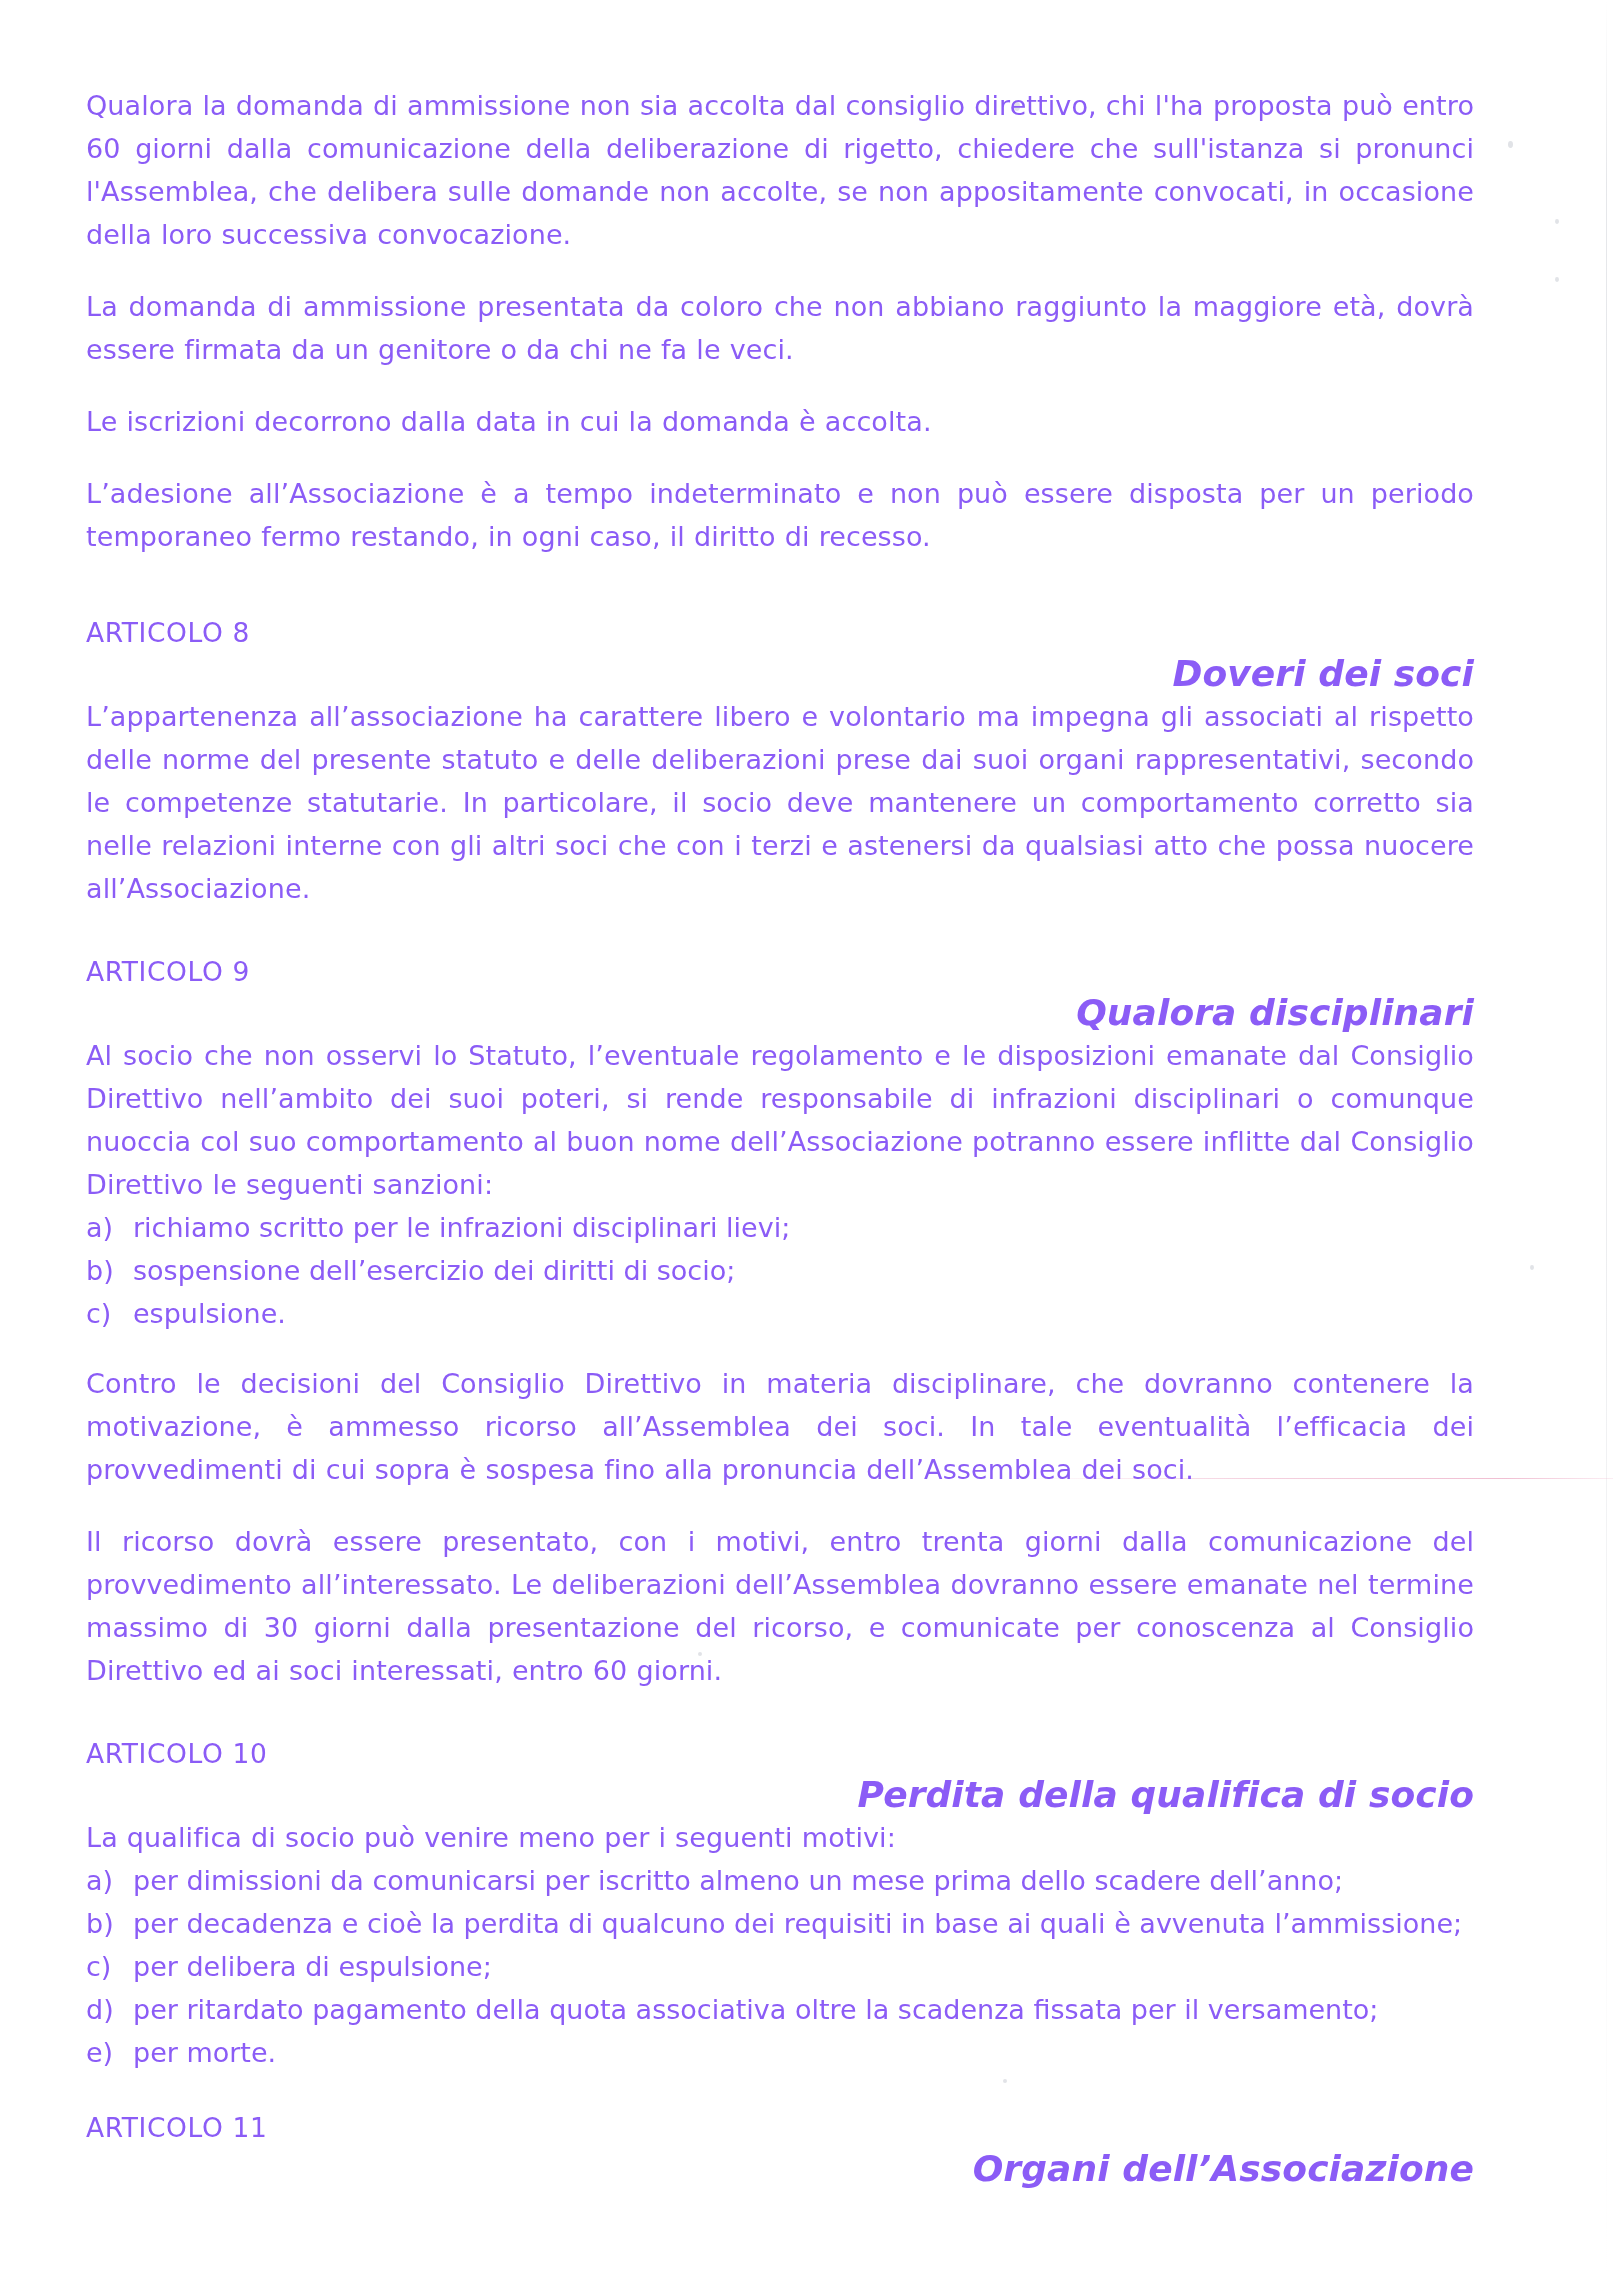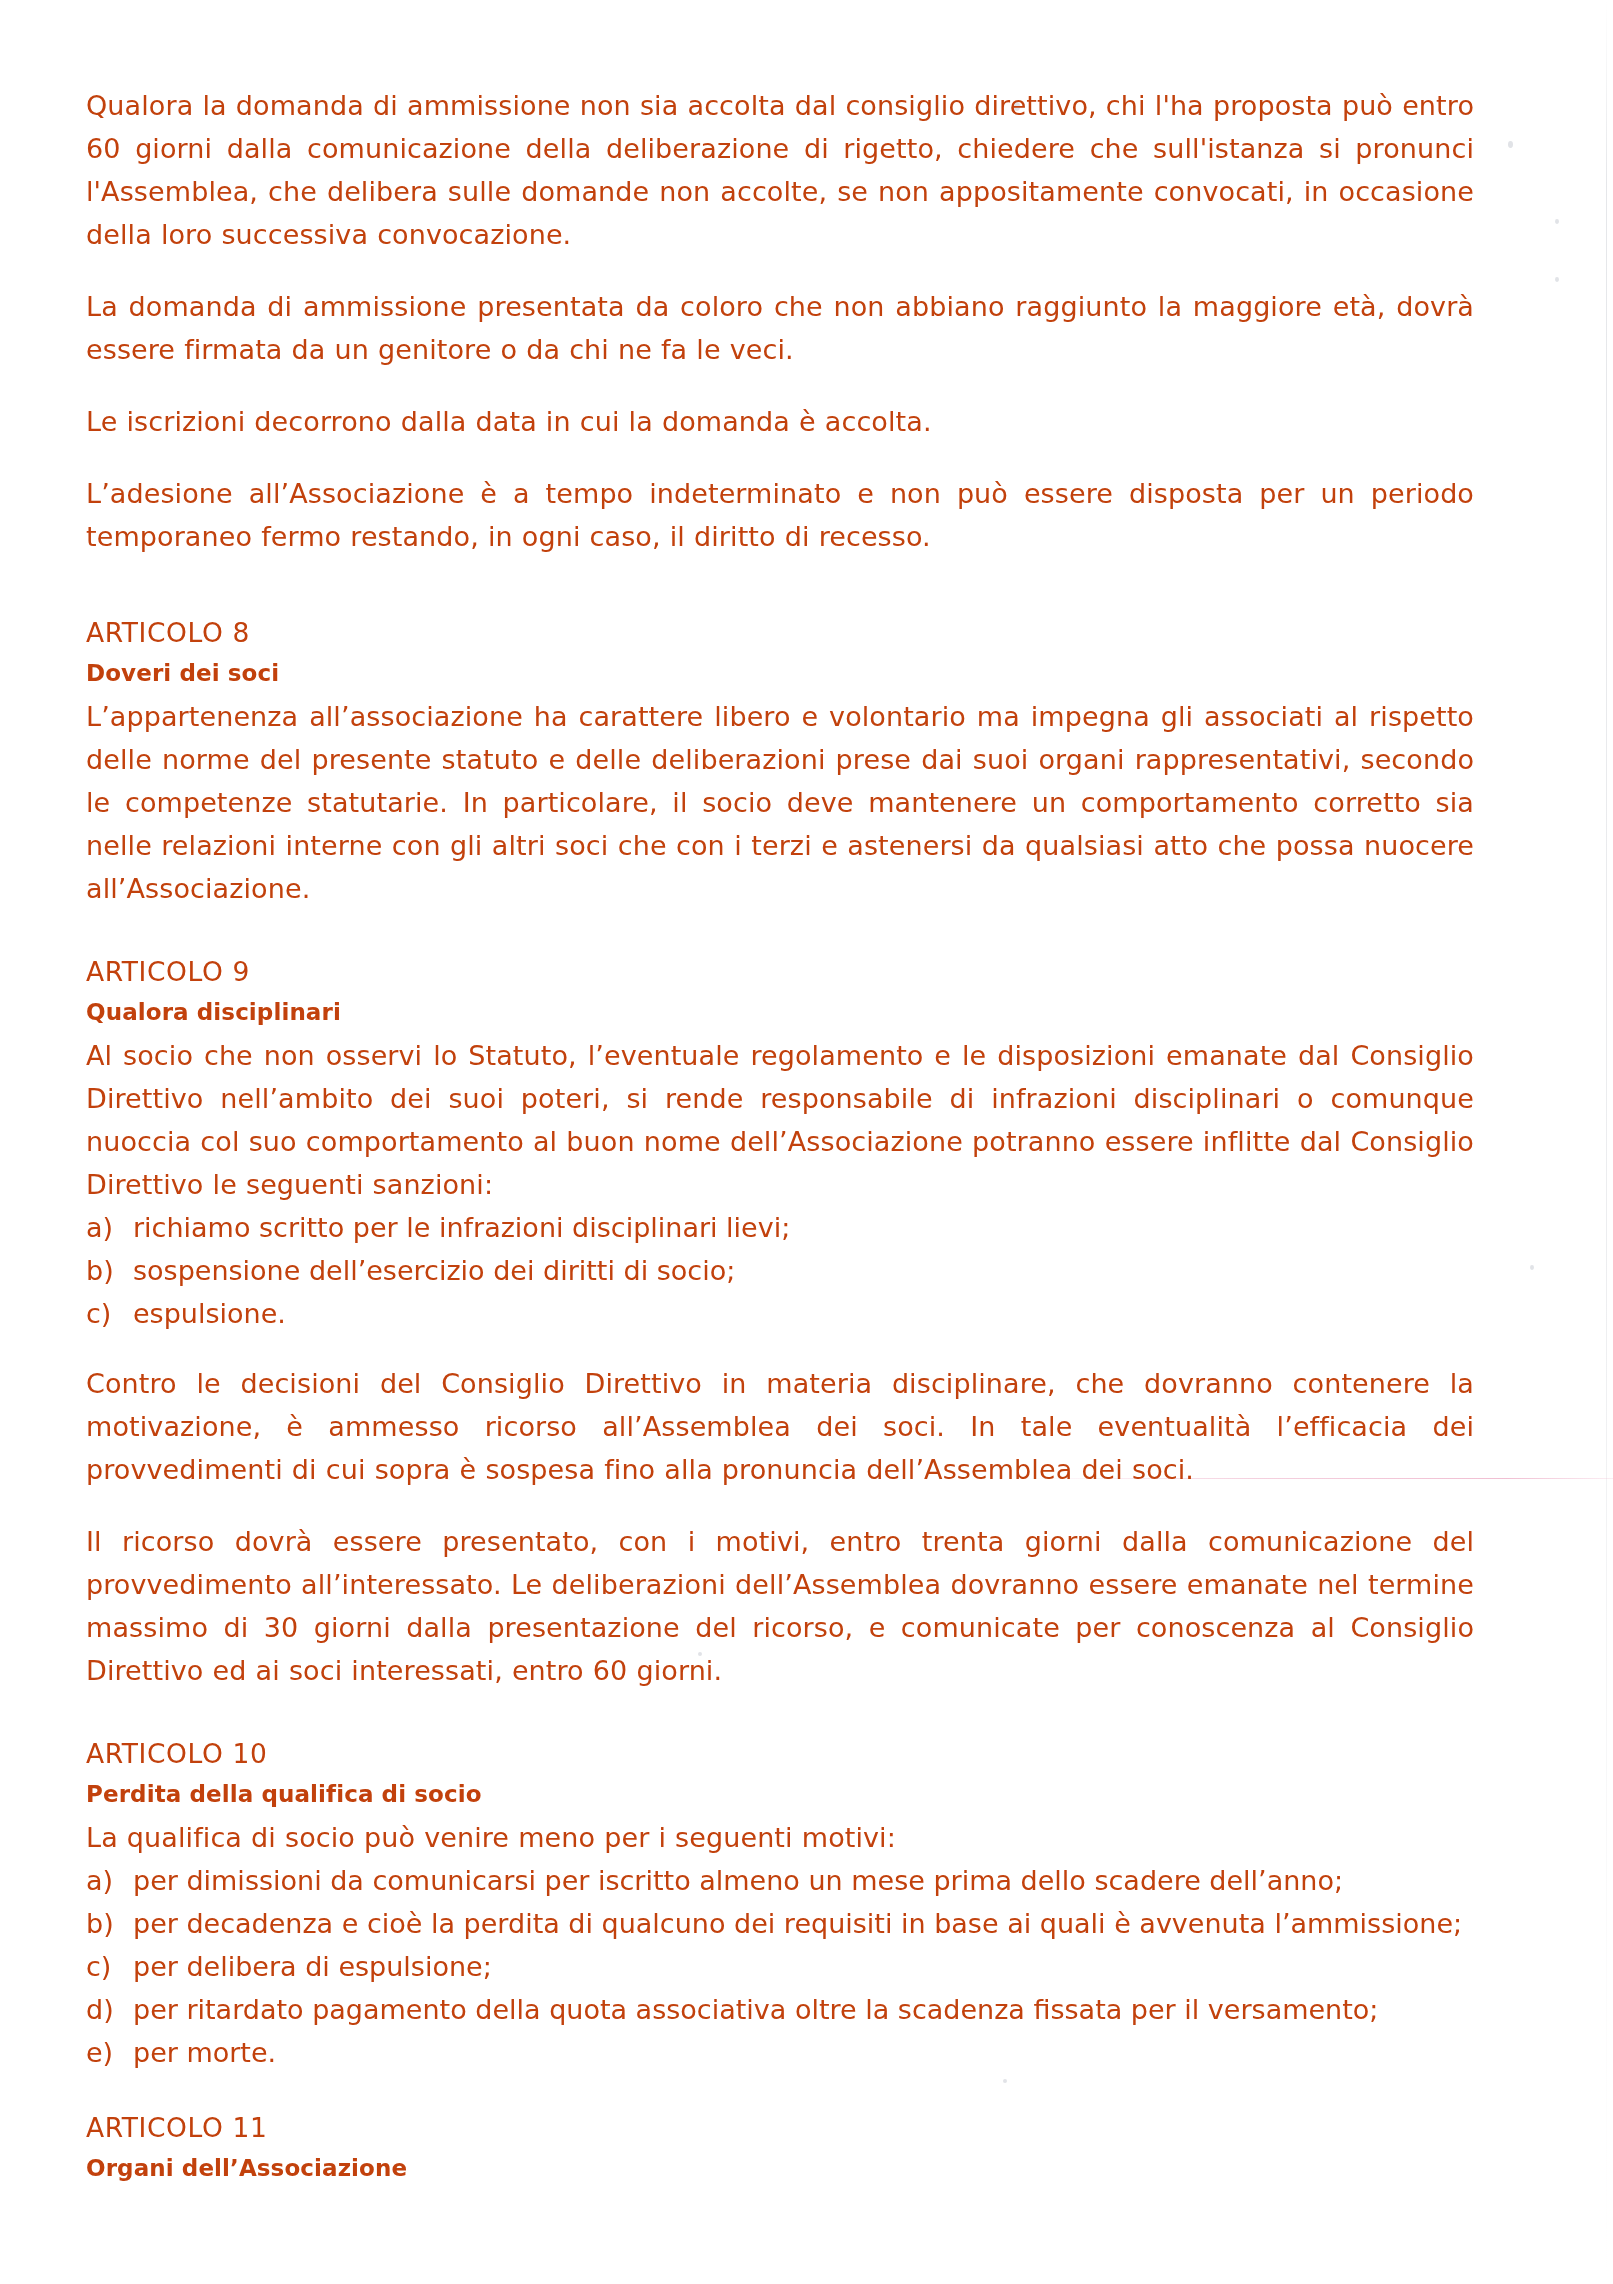--- a/index.html
+++ b/index.html
@@ -9,21 +9,21 @@
     background: #ffffff;
   }
   .page {
     position: relative;
     width: 1613px;
     height: 2285px;
     background: #ffffff;
     box-sizing: border-box;
     overflow: hidden;
     font-family: "DejaVu Sans", "Liberation Sans", sans-serif;
-    color: #c2410c;
+    color: #8b5cf6;
   }
   
   .scan-line-vert {
     position: absolute;
     top: 0;
     bottom: 0;
     width: 1px;
     background: linear-gradient(to bottom,
         rgba(170,175,185,0) 0%,
         rgba(170,175,185,0.30) 8%,
@@ -71,24 +71,26 @@
 
   h2.article-title {
     margin: 0 0 2.9px 0;
     font-size: 26.5px;
     line-height: 37px;
     font-weight: normal;
     letter-spacing: 0.6px;
   }
   h3.article-subtitle {
     margin: 0 0 2px 0;
-    font-size: 23px;
+    font-size: 36px;
     line-height: 39px;
     font-weight: bold;
+    font-style: italic;
     letter-spacing: 0.1px;
+    text-align: right;
   }
 
   ul.lettered {
     list-style: none;
     margin: 0;
     padding: 0;
   }
   ul.lettered li {
     position: relative;
     padding-left: 47px;

